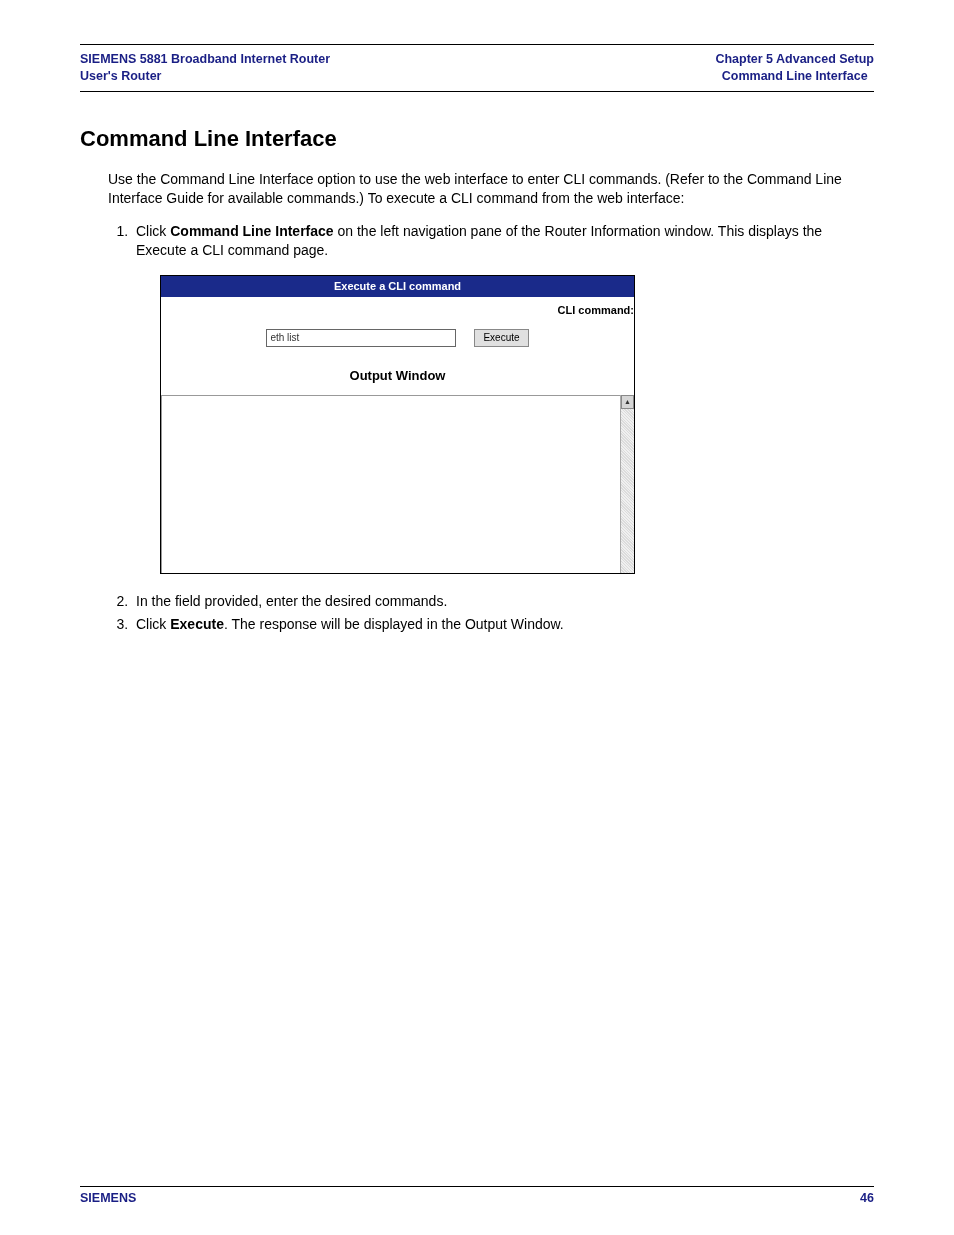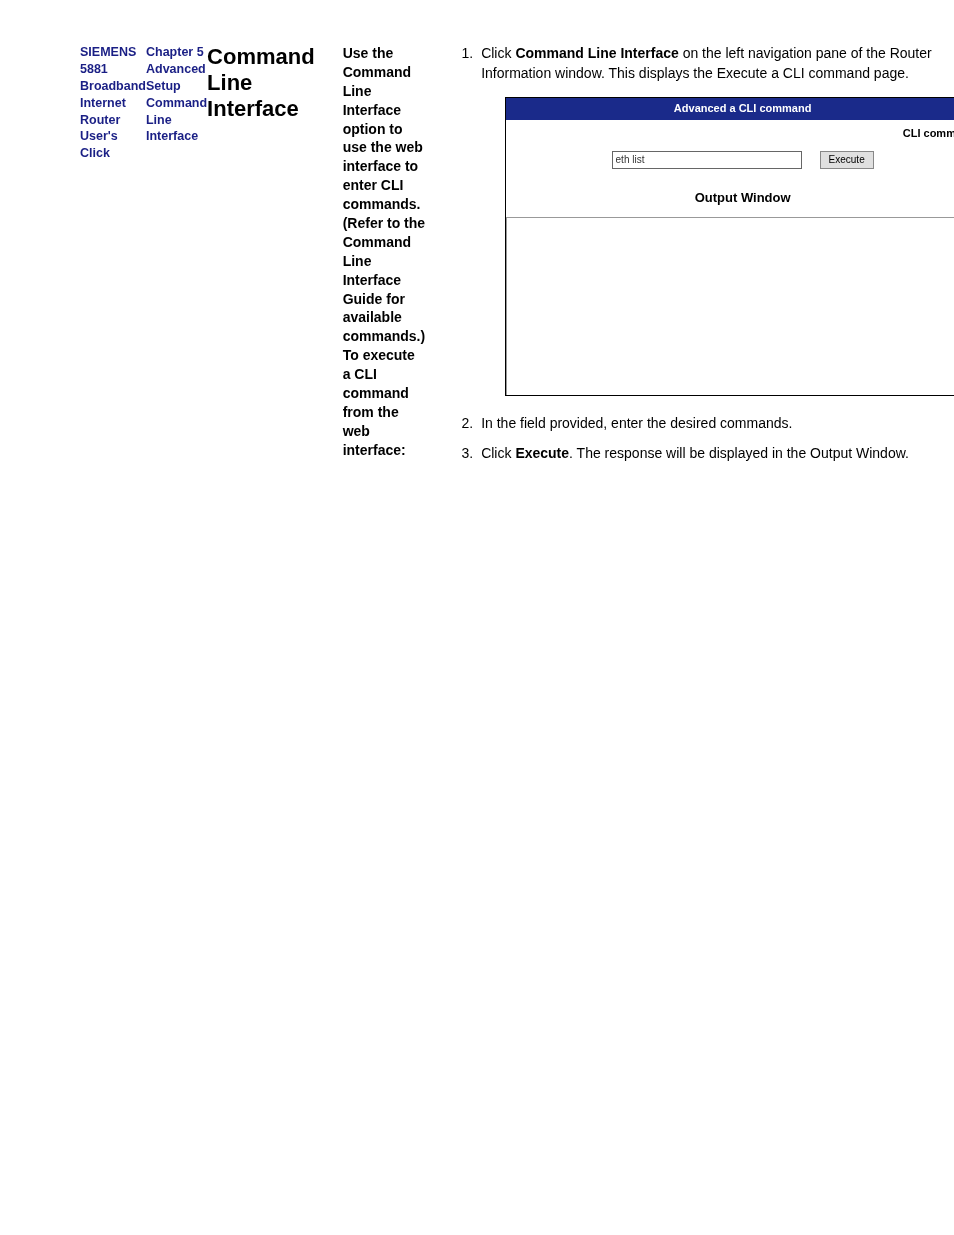--- a/index.html
+++ b/index.html
@@ -9,59 +9,59 @@
     width: 954px;
     height: 1235px;
     margin: 0 auto;
     position: relative;
     color: #000;
   }
   .page {
     padding: 44px 80px 30px 80px;
     height: 100%;
     display: flex;
+    flex-direction: column;
   }
   .top-rule {
     border-top: 1.5px solid #000;
     margin-bottom: 6px;
   }
   .header-row {
     display: flex;
     justify-content: space-between;
     font-size: 12.5px;
     line-height: 1.35;
     color: #1a1f85;
     font-weight: bold;
     padding-bottom: 6px;
   }
-  .header-row .right { text-align: left; }
+  .header-row .right { text-align: center; }
   .header-rule {
     border-top: 1.5px solid #000;
     margin-bottom: 34px;
   }
   .section-title {
     font-size: 22px;
     font-weight: bold;
     color: #000;
     margin-bottom: 18px;
   }
   .body-text {
     font-size: 14px;
     line-height: 1.35;
     margin-left: 28px;
     margin-bottom: 14px;
-    font-weight: bold;
   }
   ol.steps {
     list-style: decimal;
     margin-left: 52px;
     font-size: 14px;
     line-height: 1.4;
   }
-  ol.steps li { margin-bottom: 10px; padding-left: 4px; }
+  ol.steps li { margin-bottom: 4px; padding-left: 4px; }
   .bold { font-weight: bold; }
 
   
   .cli-figure {
     width: 475px;
     margin: 14px 0 18px 24px;
     border: 1px solid #000;
     background: #fff;
     font-family: Verdana, Arial, sans-serif;
   }
@@ -154,39 +154,39 @@
   }
 </style>
 </head>
 <body>
 
 <div class="page">
   <div class="top-rule"></div>
   <div class="header-row">
     <div class="left">
       <div>SIEMENS 5881 Broadband Internet Router</div>
-      <div>User's Click</div>
+      <div>User's Router</div>
     </div>
     <div class="right">
       <div>Chapter 5  Advanced Setup</div>
       <div>Command Line Interface</div>
     </div>
   </div>
   <div class="header-rule"></div>
 
   <h2 class="section-title">Command Line Interface</h2>
 
   <p class="body-text">Use the Command Line Interface option to use the web interface to enter CLI commands. (Refer to the Command Line Interface Guide for available commands.) To execute a CLI command from the web interface:</p>
 
   <ol class="steps">
     <li>
       <span>Click </span><span class="bold">Command Line Interface</span><span> on the left navigation pane of the Router Information window. This displays the Execute a CLI command page.</span>
 
       <div class="cli-figure">
-        <div class="cli-header">Advanced a CLI command</div>
+        <div class="cli-header">Execute a CLI command</div>
         <div class="cli-label">CLI command:</div>
         <div class="cli-input-row">
           <input type="text" class="cli-text-input" value="eth list" style="">
           <button class="cli-execute-btn">Execute</button>
         </div>
         <div class="cli-output-label">Output Window</div>
         <div class="cli-output-row">
           <div class="cli-output-area"></div>
           <div class="cli-scrollbar">
             <div class="cli-scroll-up">▲</div>

